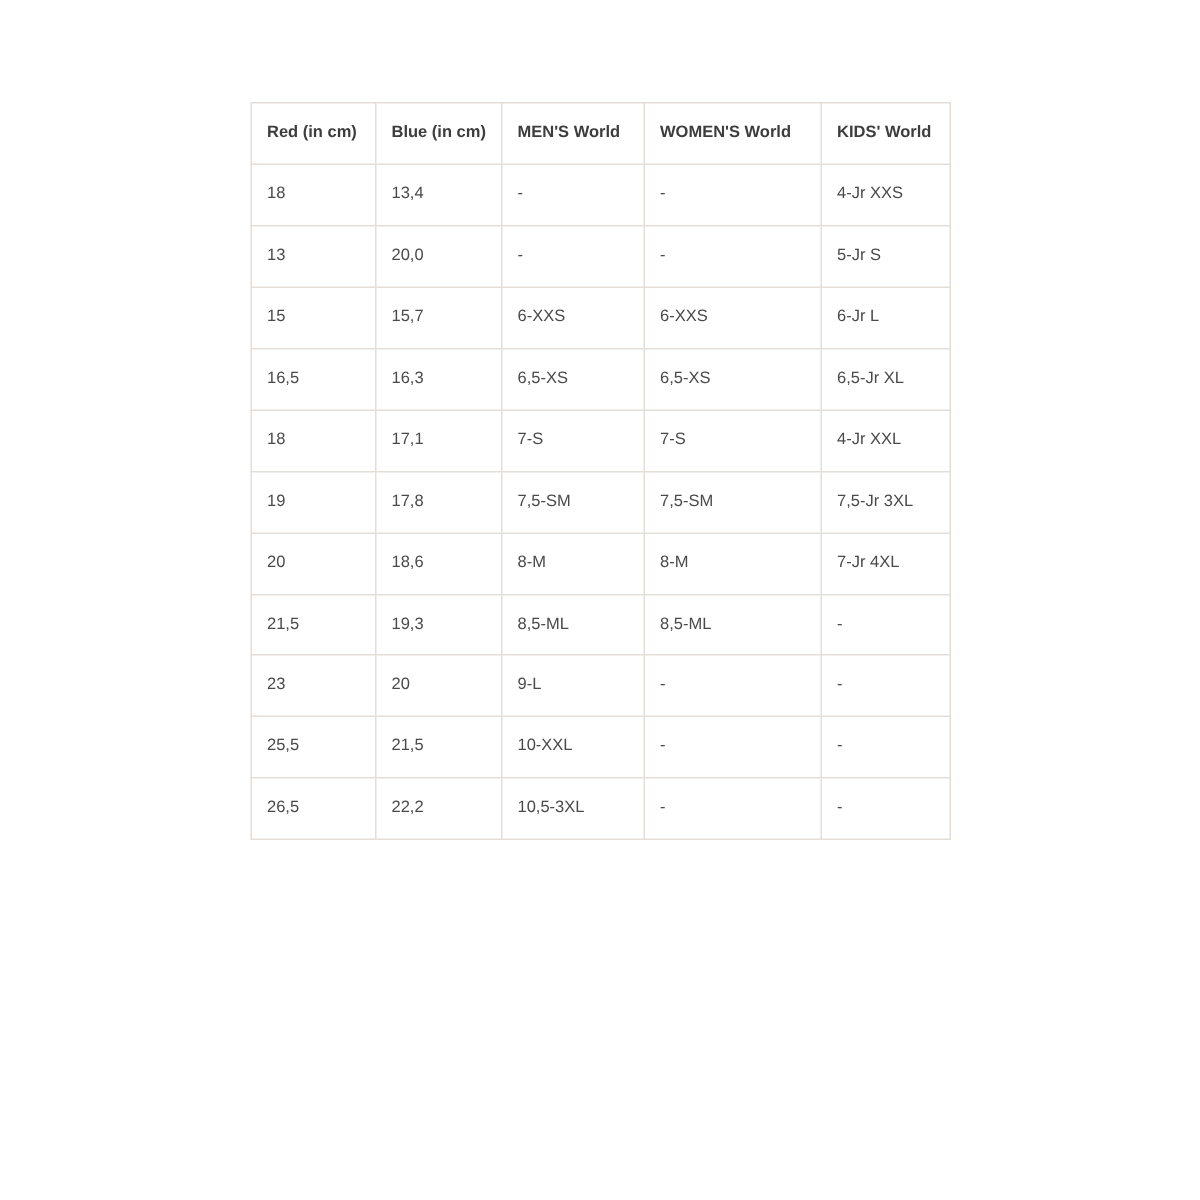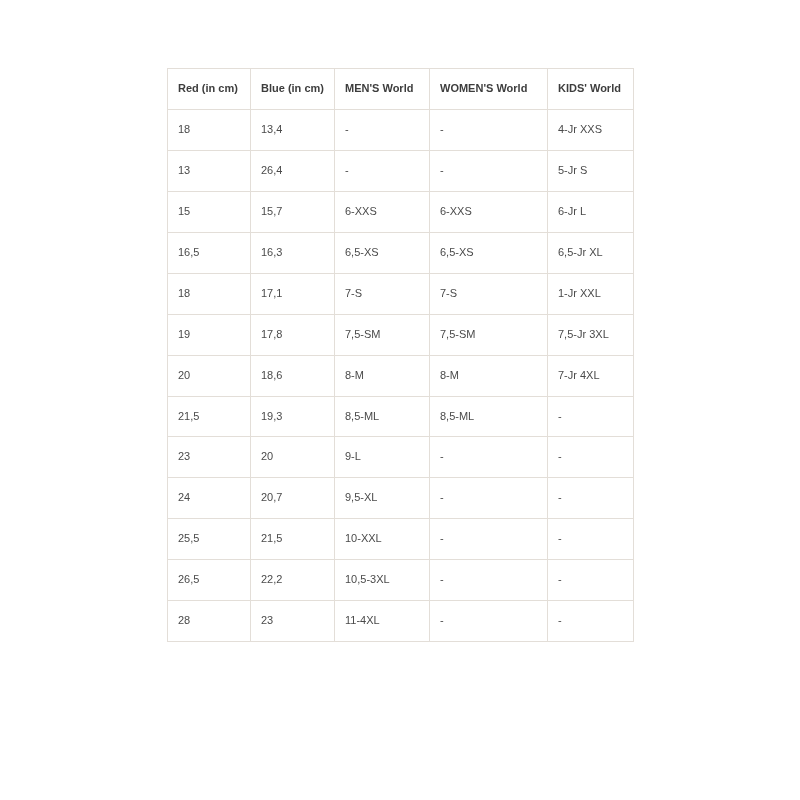--- a/index.html
+++ b/index.html
@@ -81,21 +81,21 @@
       <tbody>
         <tr>
           <td>18</td>
           <td>13,4</td>
           <td>-</td>
           <td>-</td>
           <td>4-Jr XXS</td>
         </tr>
         <tr>
           <td>13</td>
-          <td>26,4</td>
+          <td>20,0</td>
           <td>-</td>
           <td>-</td>
           <td>5-Jr S</td>
         </tr>
         <tr>
           <td>15</td>
           <td>15,7</td>
           <td>6-XXS</td>
           <td>6-XXS</td>
           <td>6-Jr L</td>
@@ -105,21 +105,21 @@
           <td>16,3</td>
           <td>6,5-XS</td>
           <td>6,5-XS</td>
           <td>6,5-Jr XL</td>
         </tr>
         <tr>
           <td>18</td>
           <td>17,1</td>
           <td>7-S</td>
           <td>7-S</td>
-          <td>1-Jr XXL</td>
+          <td>4-Jr XXL</td>
         </tr>
         <tr>
           <td>19</td>
           <td>17,8</td>
           <td>7,5-SM</td>
           <td>7,5-SM</td>
           <td>7,5-Jr 3XL</td>
         </tr>
         <tr>
           <td>20</td>
@@ -136,43 +136,29 @@
           <td>-</td>
         </tr>
         <tr>
           <td>23</td>
           <td>20</td>
           <td>9-L</td>
           <td>-</td>
           <td>-</td>
         </tr>
         <tr>
-          <td>24</td>
-          <td>20,7</td>
-          <td>9,5-XL</td>
-          <td>-</td>
-          <td>-</td>
-        </tr>
-        <tr>
           <td>25,5</td>
           <td>21,5</td>
           <td>10-XXL</td>
           <td>-</td>
           <td>-</td>
         </tr>
         <tr>
           <td>26,5</td>
           <td>22,2</td>
           <td>10,5-3XL</td>
           <td>-</td>
           <td>-</td>
         </tr>
-        <tr>
-          <td>28</td>
-          <td>23</td>
-          <td>11-4XL</td>
-          <td>-</td>
-          <td>-</td>
-        </tr>
       </tbody>
     </table>
   </div>
 </div>
 
 </body></html>

